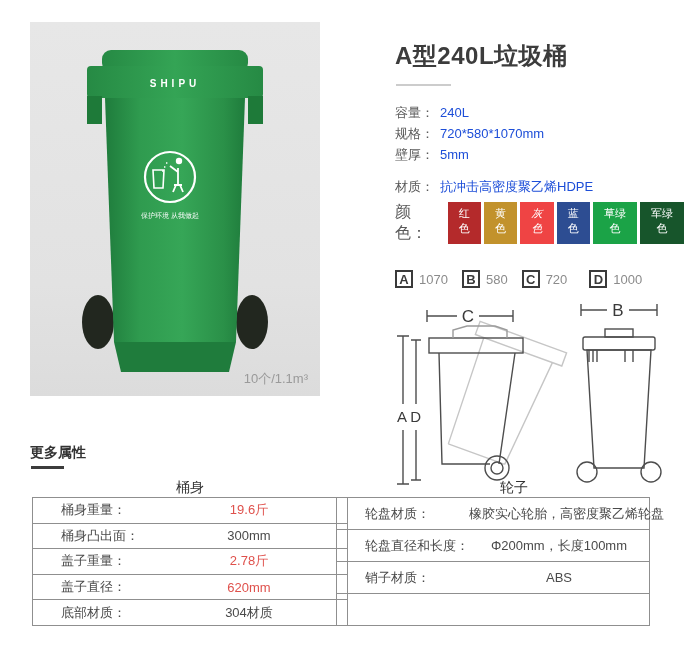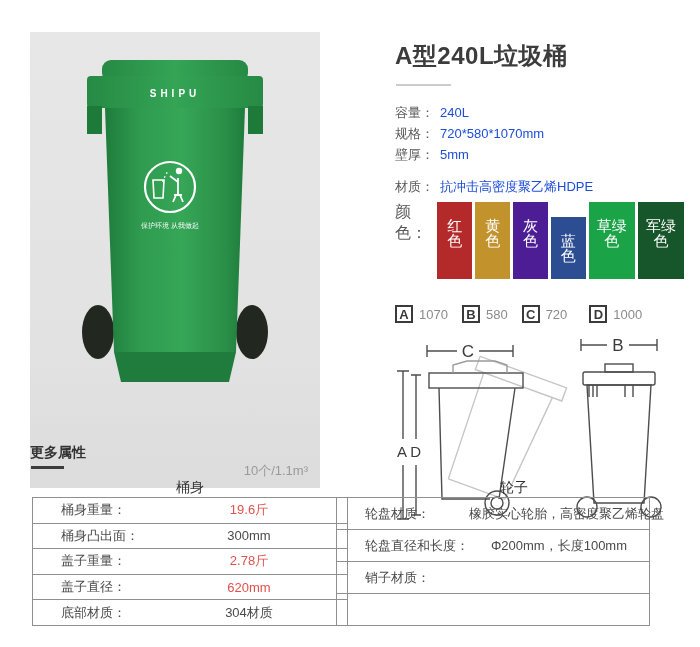--- a/index.html
+++ b/index.html
@@ -3,38 +3,38 @@
 <meta charset="utf-8">
 <style>
   * { margin:0; padding:0; box-sizing:border-box; }
   html,body { background:#ffffff; }
   body {
     width:700px; height:647px; position:relative; overflow:hidden;
     font-family:"Liberation Sans","DejaVu Sans",sans-serif; color:#4a4a4a;
   }
   
   .photo {
-    position:absolute; left:30px; top:32px; width:290px; height:456px;
+    position:absolute; left:30px; top:22px; width:290px; height:374px;
     background:linear-gradient(180deg,#e7e7e7 0%,#e2e2e2 70%,#dcdcdc 100%);
   }
   .packing {
     position:absolute; right:12px; bottom:8px; font-size:13px; color:#9a9a9a;
   }
   
   .info { position:absolute; left:395px; top:40px; width:292px; }
   .title { font-size:24px; font-weight:bold; color:#3c3c3c; letter-spacing:.5px; }
   .title-rule { width:55px; height:2px; background:#cccccc; margin:12px 0 16px 1px; }
   .spec-row { font-size:13px; line-height:21px; white-space:nowrap; }
   .spec-row.gap { margin-top:11px; }
   .spec-label { color:#5a5a5a; margin-right:6px; }
   .spec-value { color:#1d4ed8; }
   .colors-row { display:flex; margin-top:5px; }
   .swatch {
-    display:inline-block; color:#ffffff; font-size:15px; line-height:15px;
-    padding:16px 6px; margin-right:3px; text-align:center; cursor:pointer;
+    display:inline-block; color:#ffffff; font-size:11px; line-height:15px;
+    padding:4px 6px; margin-right:3px; text-align:center; cursor:pointer;
   }
   
   .dim-legend { display:flex; align-items:center; margin-top:26px; }
   .dim-item { display:flex; align-items:center; }
   .dim-key {
     width:18px; height:18px; border:2px solid #3a3a3a; color:#3a3a3a;
     font-size:13px; font-weight:bold; display:flex; align-items:center; justify-content:center;
   }
   .dim-val { font-size:13px; color:#8b8b8b; margin:0 14px 0 6px; }
   .dim-item:nth-child(4) { margin-left:8px; }
@@ -121,22 +121,22 @@
     <span class="spec-label">壁厚：</span><span class="spec-value">5mm</span>
   </div>
   <div class="spec-row gap">
     <span class="spec-label">材质：</span><span class="spec-value">抗冲击高密度聚乙烯HDPE</span>
   </div>
 
   <div class="colors-row">
     <span class="spec-label">颜色：</span>
     <span class="swatch" style="background-color: rgb(180, 42, 43);">红色</span>
     <span class="swatch" style="background-color: rgb(194, 146, 44);">黄色</span>
-    <span class="swatch" style="background-color: #4c1d95;">灰色</span>
-    <span class="swatch" style="background-color: rgb(45, 77, 146); margin-top: 15px;">蓝色</span>
+    <span class="swatch" style="background-color: #ef4444; font-style: italic;">灰色</span>
+    <span class="swatch" style="background-color: rgb(45, 77, 146);">蓝色</span>
     <span class="swatch" style="background-color: rgb(27, 163, 71);">草绿色</span>
     <span class="swatch" style="background-color: rgb(23, 85, 43);">军绿色</span>
   </div>
 
   <div class="dim-legend">
     <span class="dim-item">
       <span class="dim-key">A</span>
       <span class="dim-val">1070</span>
     </span>
     <span class="dim-item">
@@ -221,18 +221,19 @@
   <div class="attr-row">
     <span class="attr-label">轮盘材质：</span>
     <span class="attr-value">橡胶实心轮胎，高密度聚乙烯轮盘</span>
   </div>
   <div class="attr-row">
     <span class="attr-label">轮盘直径和长度：</span>
     <span class="attr-value">Φ200mm，长度100mm</span>
   </div>
   <div class="attr-row">
     <span class="attr-label">销子材质：</span>
+    <span class="attr-value">ABS</span>
   </div>
   <div class="attr-row">
     <span class="attr-label"></span>
     <span class="attr-value"></span>
   </div>
 </div>
 
 </body></html>

